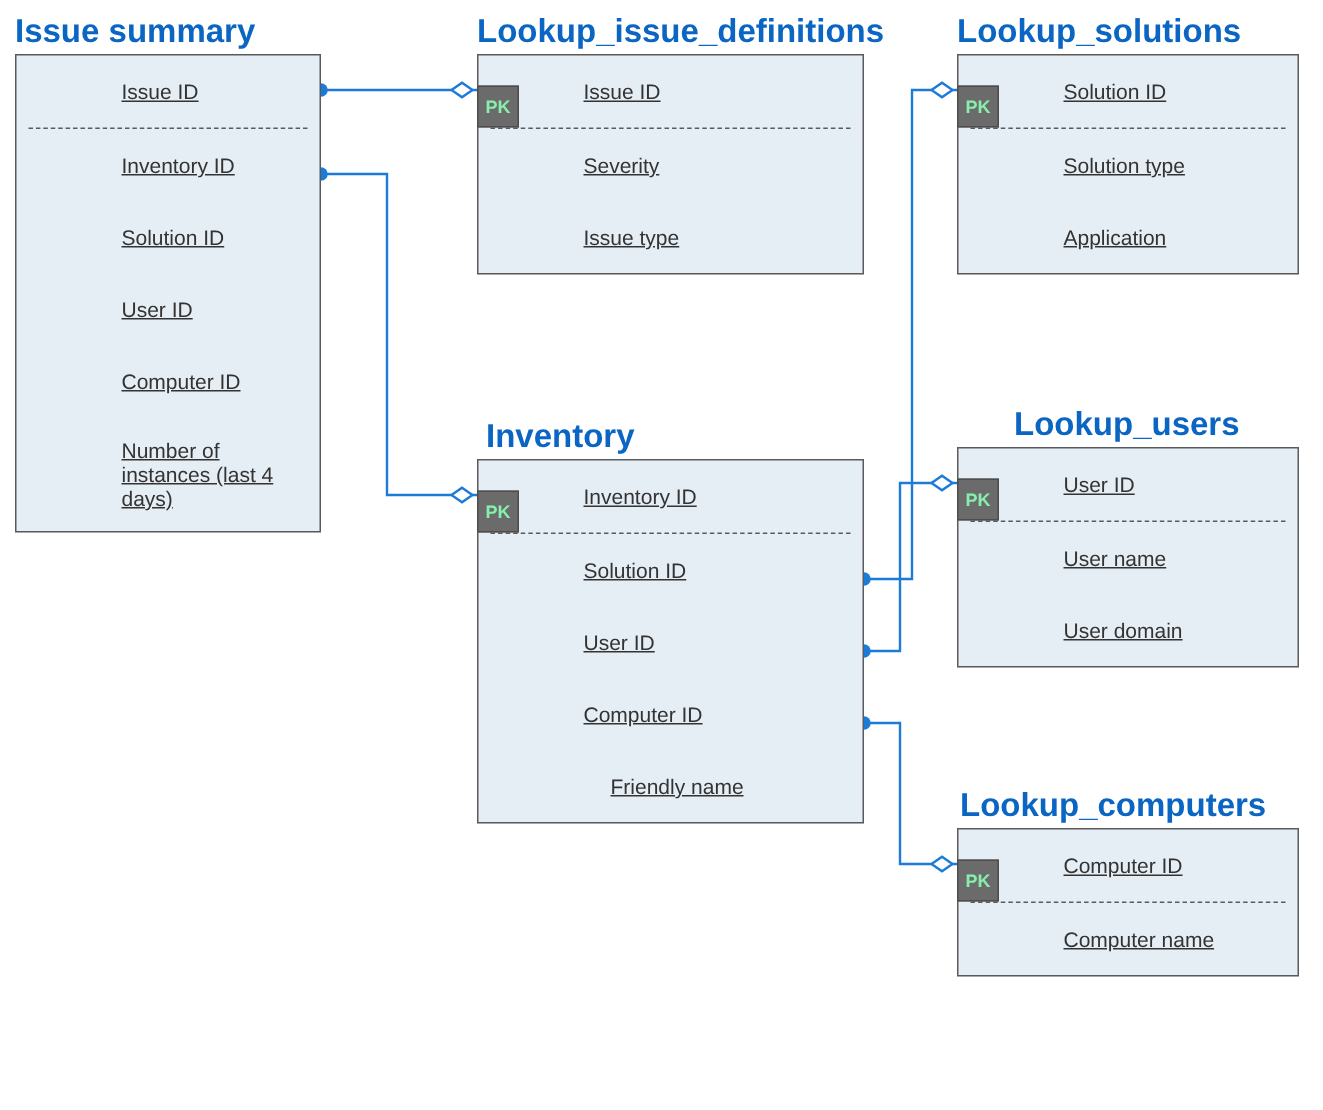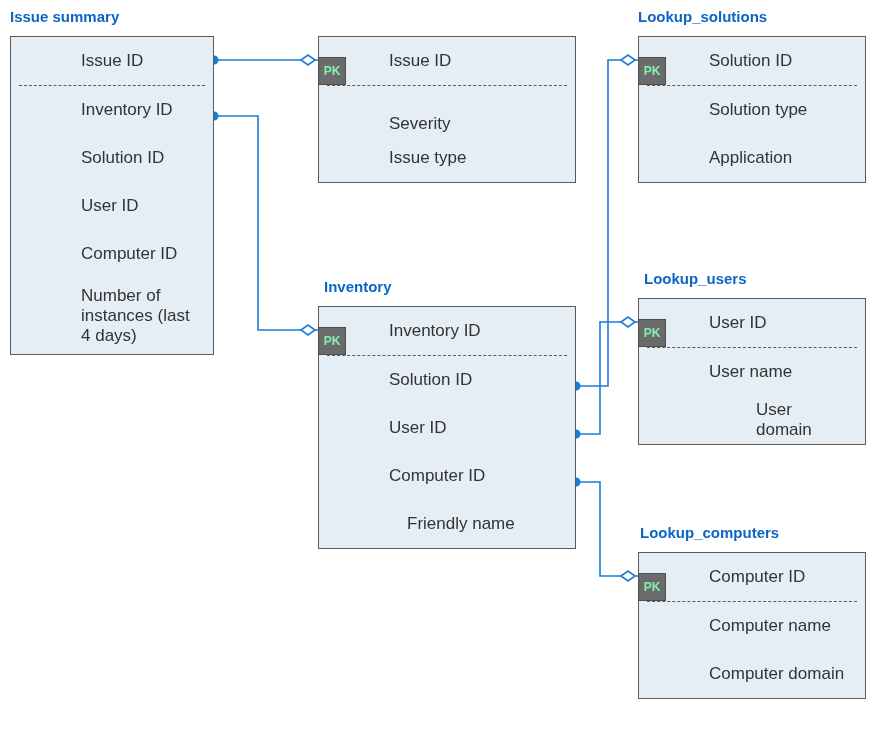--- a/index.html
+++ b/index.html
@@ -1,21 +1,21 @@
 <!DOCTYPE html>
 <html><head>
 <meta charset="utf-8">
 <style>
   html,body{margin:0;padding:0;background:#fff;font-family:"Segoe UI",Arial,sans-serif;font-size:14px;color:#333;}
   .canvas{position:relative;width:882px;height:740px;}
-  .entity-title{position:absolute;color:#0b66c3;font-size:15px;font-weight:600;white-space:nowrap;}
+  .entity-title{position:absolute;color:#0b66c3;font-size:22px;font-weight:600;white-space:nowrap;}
   .entity{position:absolute;background:#e6eef5;border:1px solid #5a5a5a;box-sizing:border-box;}
   .entity .row{position:relative;height:48px;display:flex;align-items:center;}
   .entity .row .pk{position:absolute;left:-1px;top:-1px;width:28px;height:28px;background:#6b6b6b;color:#86efac;display:flex;align-items:center;justify-content:center;font-size:12px;font-weight:600;border:1px solid #4d4d4d;box-sizing:border-box;margin-top:21px;}
-  .entity .row .field{padding-left:70px;padding-right:14px;font-size:17px;color:#333;}
+  .entity .row .field{padding-left:70px;padding-right:14px;font-size:14px;color:#333;text-decoration:underline;}
   .entity .dash{height:0;border-top:1px dashed #5a5a5a;margin-left:8px;margin-right:8px;}
   svg.links{position:absolute;left:0;top:0;pointer-events:none;}
 </style>
 </head>
 <body>
 
 <div class="canvas" id="canvas">
   <svg class="links" id="links-svg" width="882" height="740">
       <circle cx="214" cy="60" r="4.5" fill="#1d7bd8"></circle>
       <path d="M214 60 H 318" fill="none" stroke="#1d7bd8" stroke-width="1.6"></path>
@@ -48,27 +48,28 @@
       <div class="row" style="height: 48px;">
         <div class="field">User ID</div>
       </div>
       <div class="row" style="height: 48px;">
         <div class="field">Computer ID</div>
       </div>
       <div class="row" style="height: 76px;">
         <div class="field">Number of instances (last 4 days)</div>
       </div>
     </div>
+    <div class="entity-title" style="left: 318px; top: 8px;">Lookup_issue_definitions</div>
     <div class="entity" style="left: 318px; top: 36px; width: 258px;">
       <div class="row" style="height: 48px;">
         <div class="pk">PK</div>
         <div class="field">Issue ID</div>
       </div>
       <div class="dash"></div>
-      <div class="row" style="height: 48px; align-items: flex-end;">
+      <div class="row" style="height: 48px;">
         <div class="field">Severity</div>
       </div>
       <div class="row" style="height: 48px;">
         <div class="field">Issue type</div>
       </div>
     </div>
     <div class="entity-title" style="left: 638px; top: 8px;">Lookup_solutions</div>
     <div class="entity" style="left: 638px; top: 36px; width: 228px;">
       <div class="row" style="height: 48px;">
         <div class="pk">PK</div>
@@ -95,41 +96,38 @@
       <div class="row" style="height: 48px;">
         <div class="field">User ID</div>
       </div>
       <div class="row" style="height: 48px;">
         <div class="field">Computer ID</div>
       </div>
       <div class="row" style="height: 48px; padding-left: 18px;">
         <div class="field">Friendly name</div>
       </div>
     </div>
-    <div class="entity-title" style="left: 644px; top: 270px;">Lookup_users</div>
+    <div class="entity-title" style="left: 676px; top: 270px;">Lookup_users</div>
     <div class="entity" style="left: 638px; top: 298px; width: 228px;">
       <div class="row" style="height: 48px;">
         <div class="pk">PK</div>
         <div class="field">User ID</div>
       </div>
       <div class="dash"></div>
       <div class="row" style="height: 48px;">
         <div class="field">User name</div>
       </div>
-      <div class="row" style="height: 48px; padding-left: 47px;">
+      <div class="row" style="height: 48px;">
         <div class="field">User domain</div>
       </div>
     </div>
     <div class="entity-title" style="left: 640px; top: 524px; text-align: right;">Lookup_computers</div>
     <div class="entity" style="left: 638px; top: 552px; width: 228px;">
       <div class="row" style="height: 48px;">
         <div class="pk">PK</div>
         <div class="field">Computer ID</div>
       </div>
       <div class="dash"></div>
       <div class="row" style="height: 48px;">
         <div class="field">Computer name</div>
       </div>
-      <div class="row" style="height: 48px;">
-        <div class="field">Computer domain</div>
-      </div>
     </div>
   </div>
 
 </body></html>

